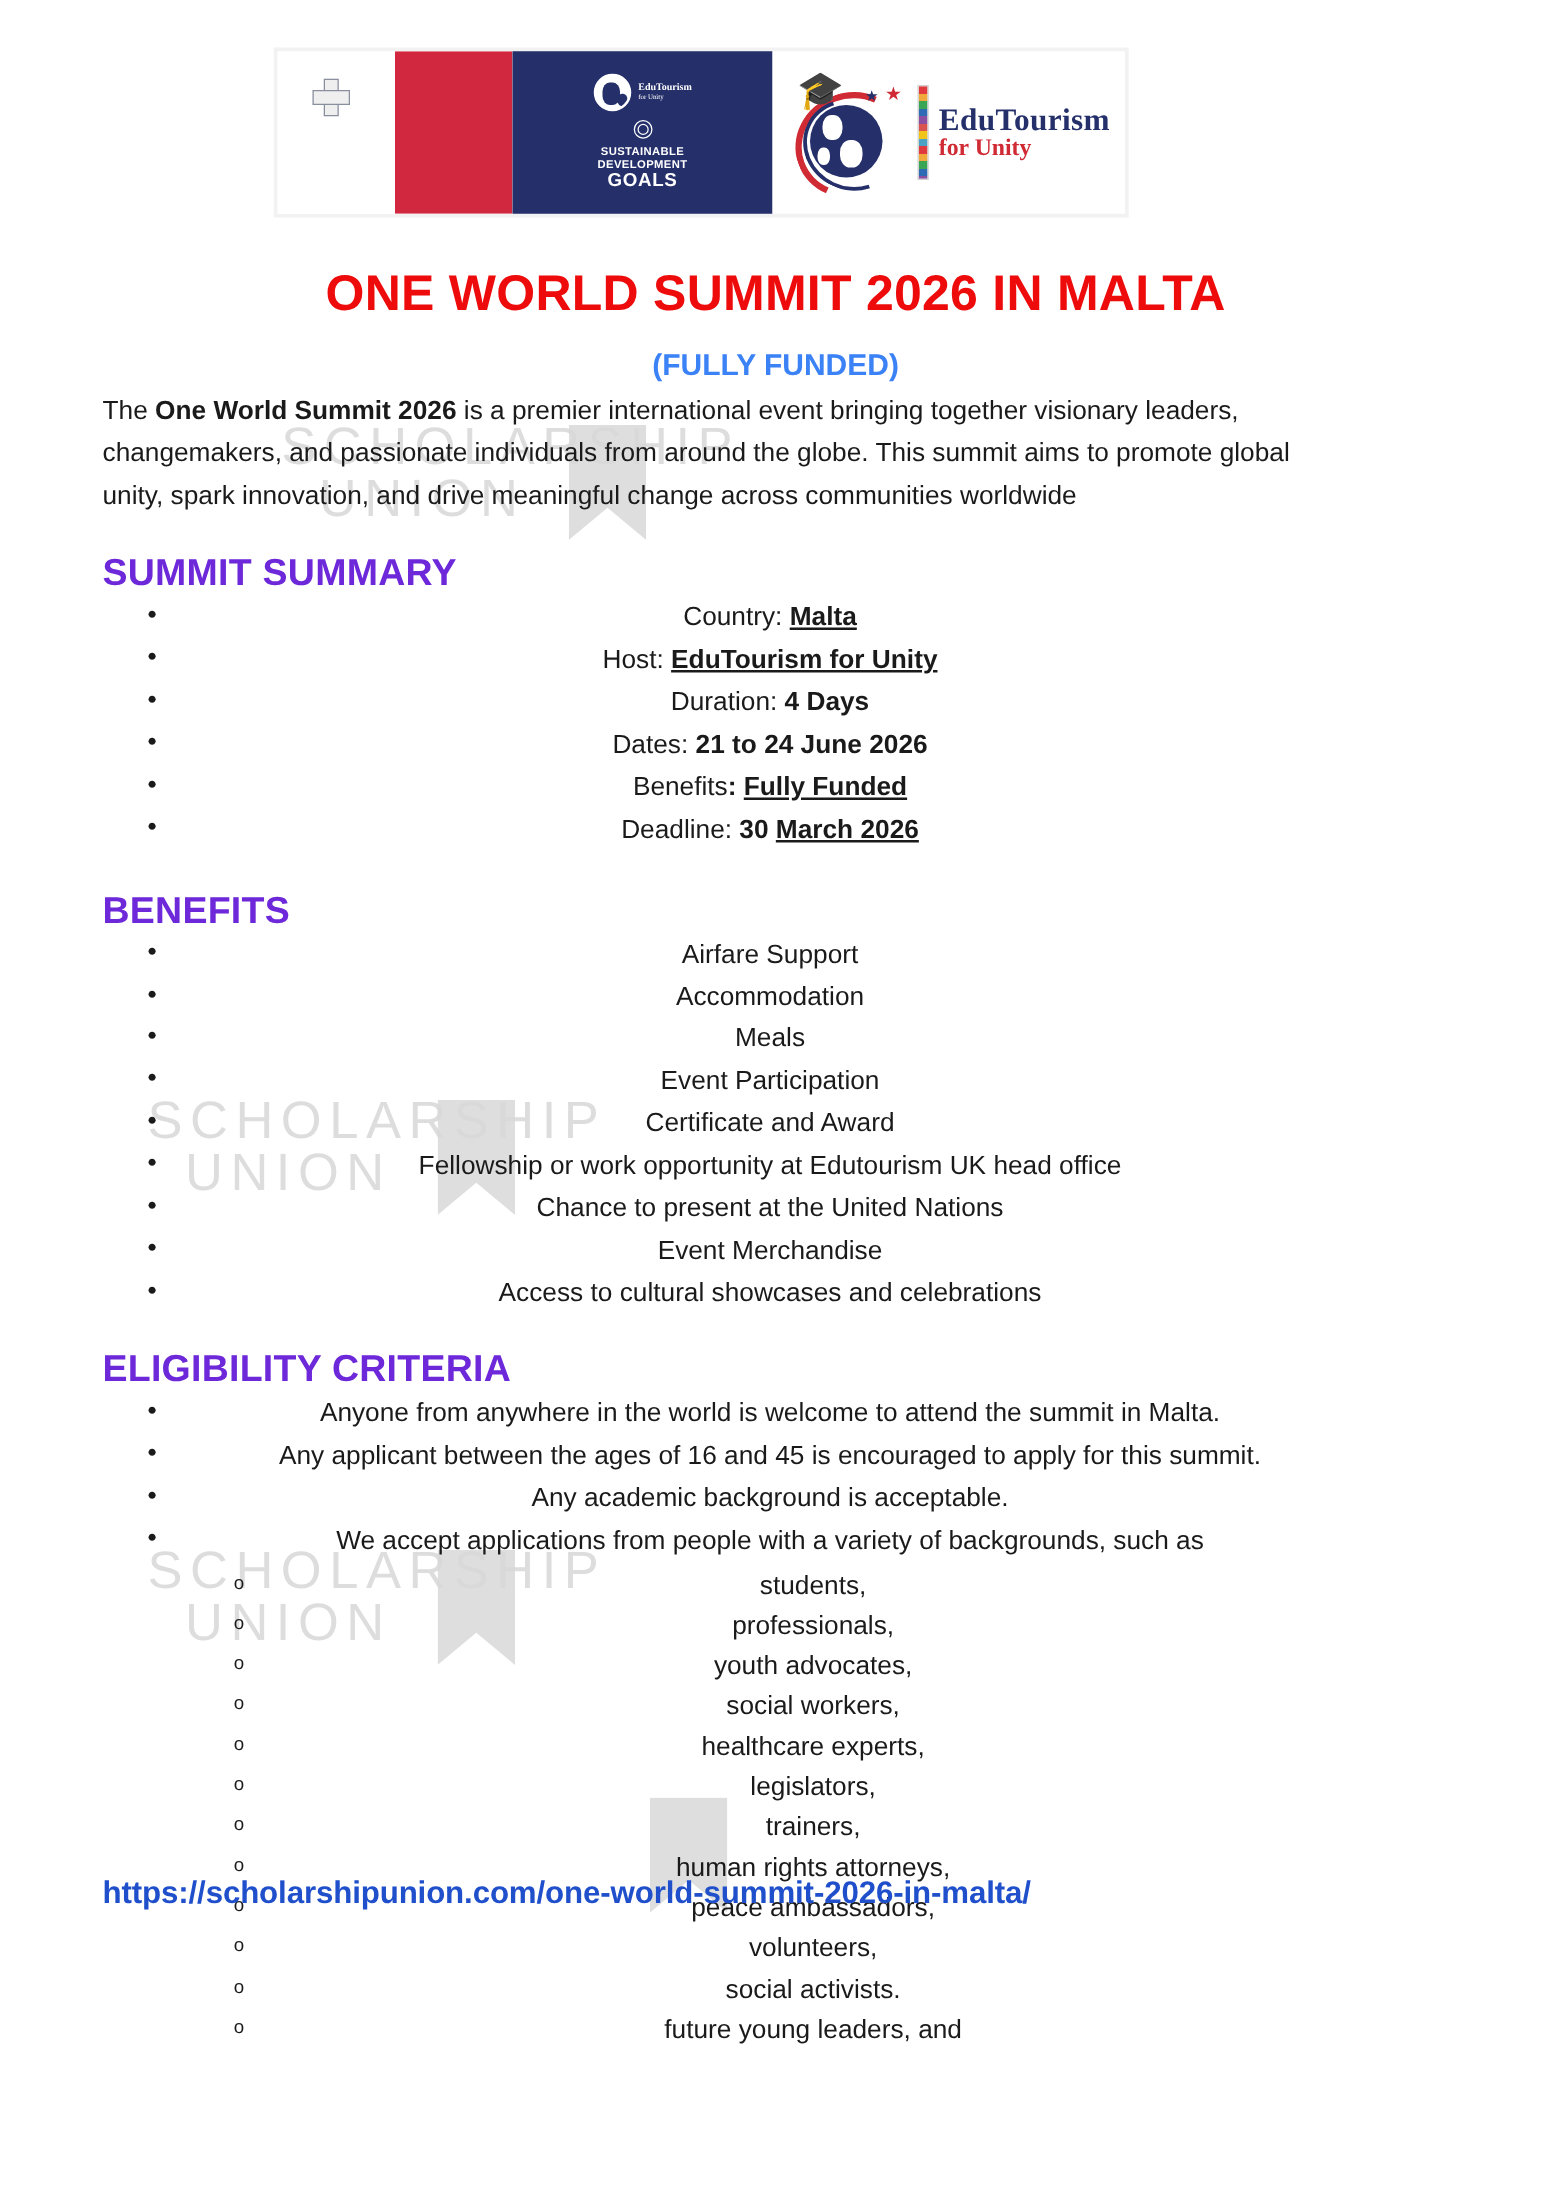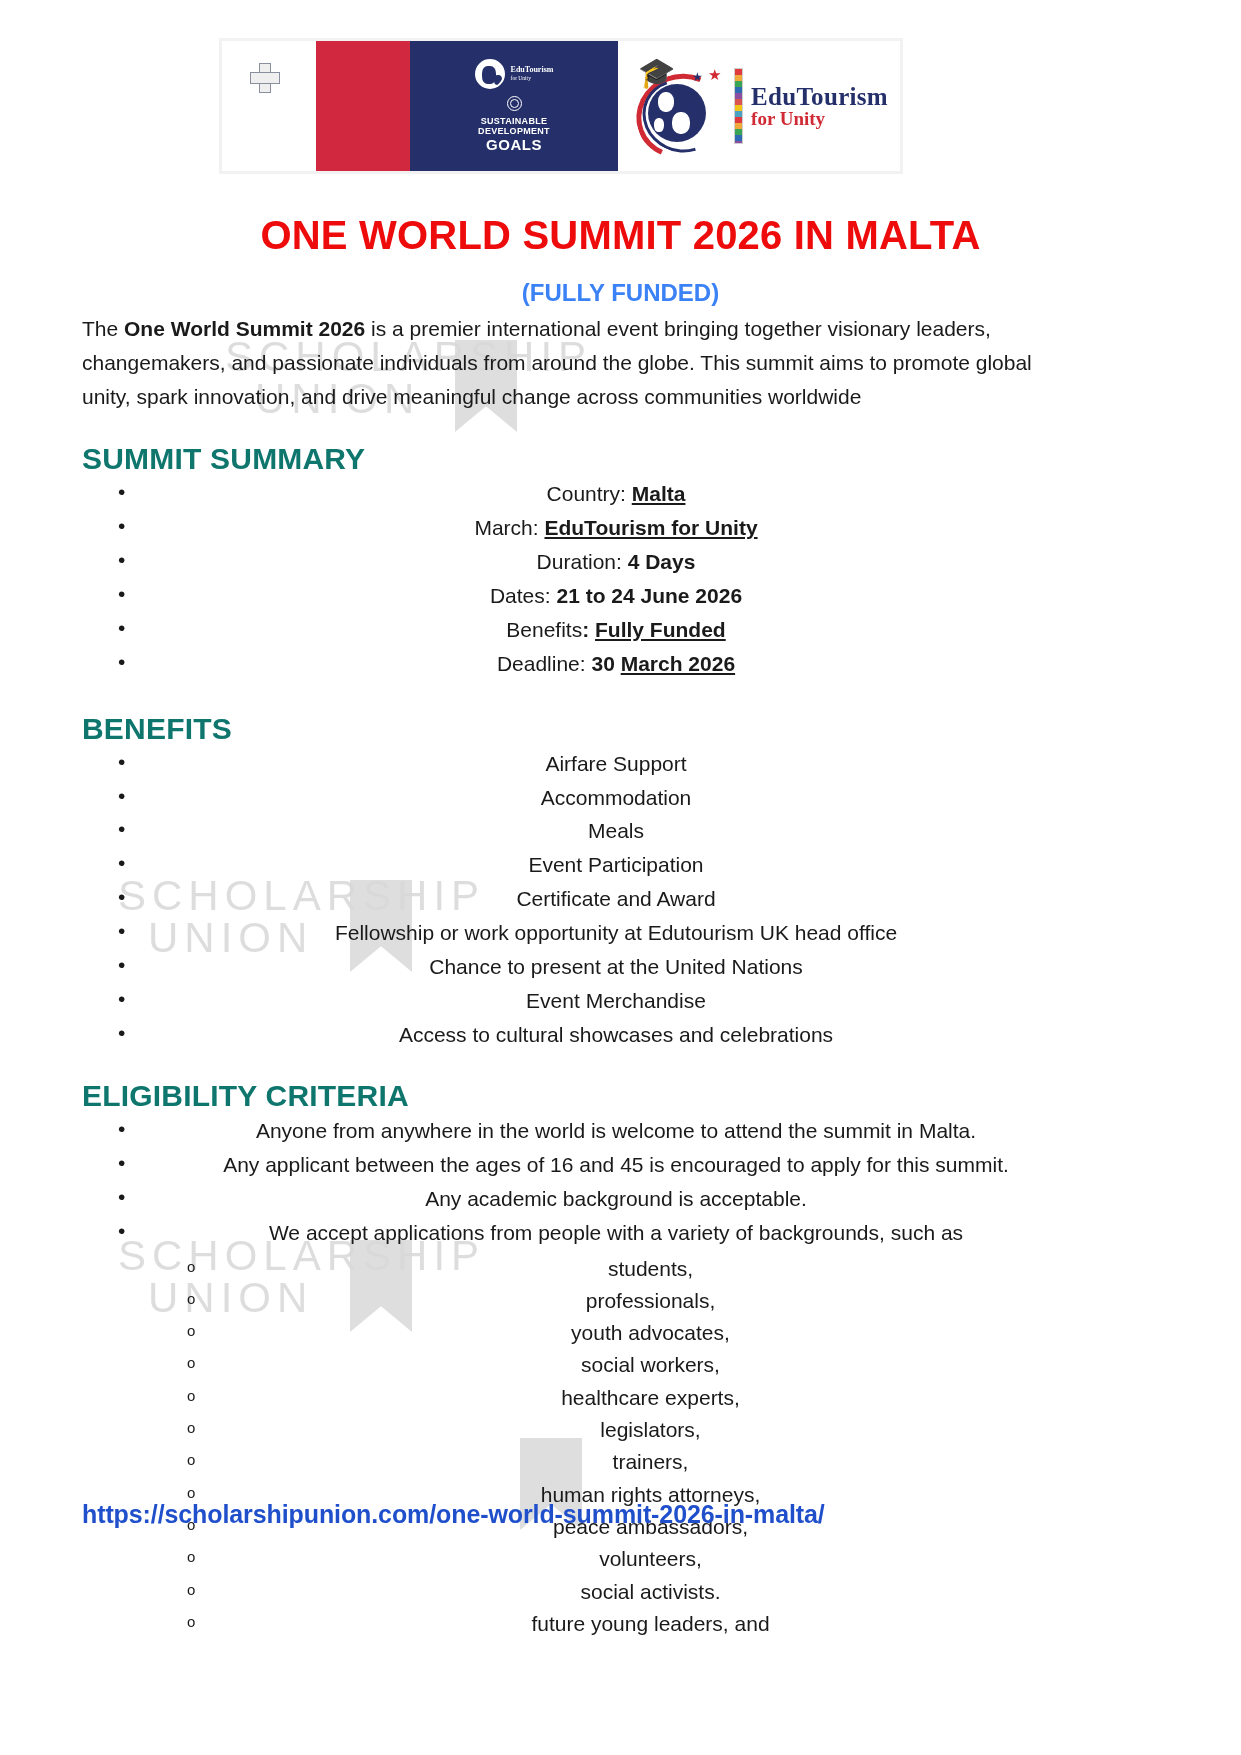--- a/index.html
+++ b/index.html
@@ -280,21 +280,21 @@
   p.intro {
     margin: 0 0 10px 0;
     font-size: 21px;
     line-height: 1.62;
     color: #1a1a1a;
     font-weight: 400;
   }
   p.intro b { font-weight: bold; }
 
   h2.section {
-    color: #0f766e;
+    color: #6d28d9;
     font-size: 30px;
     font-weight: bold;
     margin: 28px 0 4px 0;
     letter-spacing: .2px;
   }
   h2.section.tight { margin-top: 24px; }
 
   ul.bul {
     list-style: none;
     margin: 0;
@@ -430,21 +430,21 @@
 
     <div class="body-area">
 
       <p class="intro">
         <span>The </span><b>One World Summit 2026</b><span> is a premier international event bringing together visionary leaders, changemakers, and passionate individuals from around the globe. This summit aims to promote global unity, spark innovation, and drive meaningful change across communities worldwide</span>
       </p>
 
       <h2 class="section">SUMMIT SUMMARY</h2>
       <ul class="bul">
         <li><span>Country: </span><b><u>Malta</u></b></li>
-        <li><span>March: </span><b><u>EduTourism for Unity</u></b></li>
+        <li><span>Host: </span><b><u>EduTourism for Unity</u></b></li>
         <li><span>Duration: </span><b>4 Days</b></li>
         <li><span>Dates: </span><b>21 to 24 June 2026</b></li>
         <li><span>Benefits</span><b>: </b><b><u>Fully Funded</u></b></li>
         <li><span>Deadline: </span><b>30 </b><b><u>March 2026</u></b></li>
       </ul>
 
       <h2 class="section">BENEFITS</h2>
       <ul class="bul">
         <li>Airfare Support</li>
         <li>Accommodation</li>

